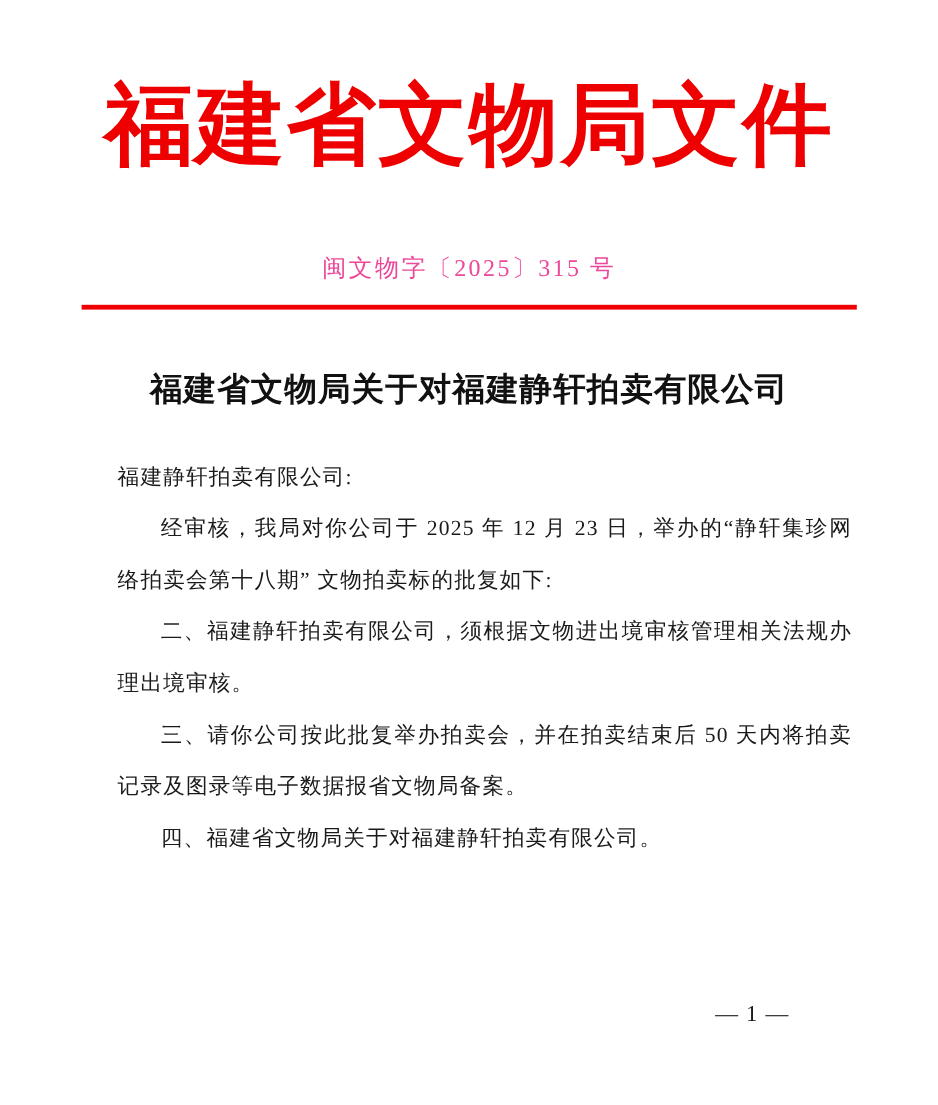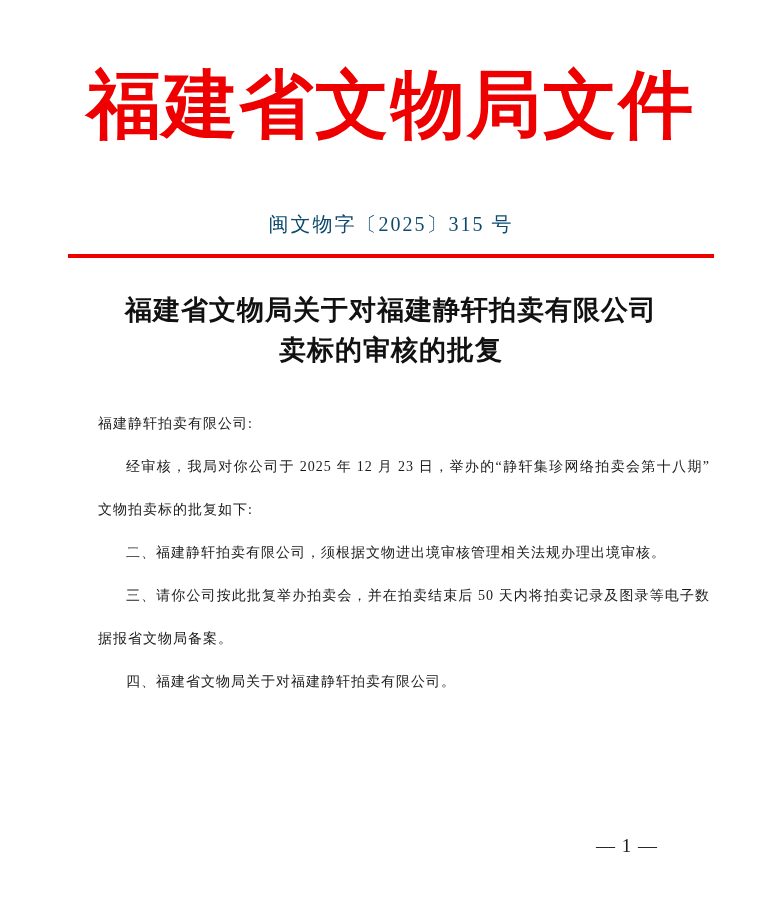--- a/index.html
+++ b/index.html
@@ -24,44 +24,44 @@
     line-height: 82px;
     font-weight: bold;
     letter-spacing: 2px;
     white-space: nowrap;
   }
   .doc-number {
     margin-top: 66px;
     text-align: center;
     font-size: 20px;
     line-height: 24px;
-    color: #0c4a6e;
+    color: #ec4899;
     letter-spacing: 2px;
   }
   .red-line {
     margin: 18px auto 0 auto;
     width: 646px;
     height: 4px;
     background: #ee0000;
   }
   .doc-title {
-    margin-top: 32px;
+    margin-top: 46px;
     text-align: center;
     font-weight: bold;
     color: #111111;
     font-size: 27px;
     line-height: 40px;
     letter-spacing: 1px;
   }
   .doc-body {
     margin: 32px 72px 0 98px;
   }
   .doc-body p {
     margin: 0;
-    font-size: 14px;
+    font-size: 18px;
     line-height: 43px;
     color: #1a1a1a;
     text-align: justify;
     letter-spacing: 1px;
   }
   .doc-body p.indent {
     text-indent: 2em;
   }
   .page-number {
     position: absolute;
@@ -80,21 +80,20 @@
 <div class="page">
 
   <div class="header-title">福建省文物局文件</div>
 
   <div class="doc-number">闽文物字〔2025〕315 号</div>
 
   <div class="red-line"></div>
 
   <div class="doc-title">
     <div>福建省文物局关于对福建静轩拍卖有限公司</div>
-    <div>卖标的审核的批复</div>
   </div>
 
   <div class="doc-body">
     <p>福建静轩拍卖有限公司:</p>
     <p class="indent">经审核，我局对你公司于 2025 年 12 月 23 日，举办的“静轩集珍网络拍卖会第十八期” 文物拍卖标的批复如下:</p><p class="indent">二、福建静轩拍卖有限公司，须根据文物进出境审核管理相关法规办理出境审核。</p><p class="indent">三、请你公司按此批复举办拍卖会，并在拍卖结束后 50 天内将拍卖记录及图录等电子数据报省文物局备案。</p><p class="indent">四、福建省文物局关于对福建静轩拍卖有限公司。</p><span></span>
   </div>
 
   <div class="page-number">— 1 —</div>
 
 </div>

